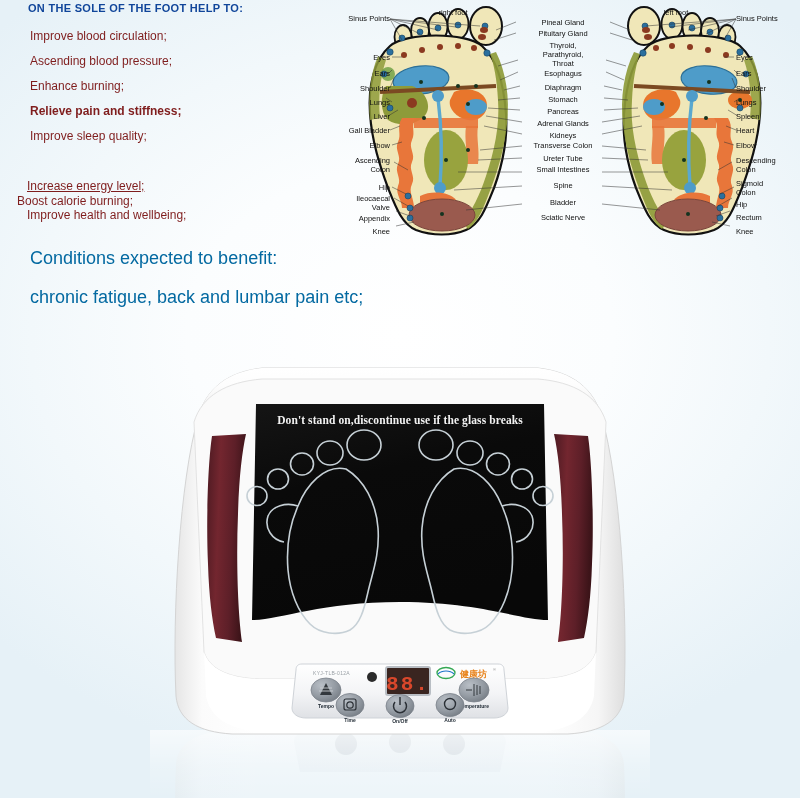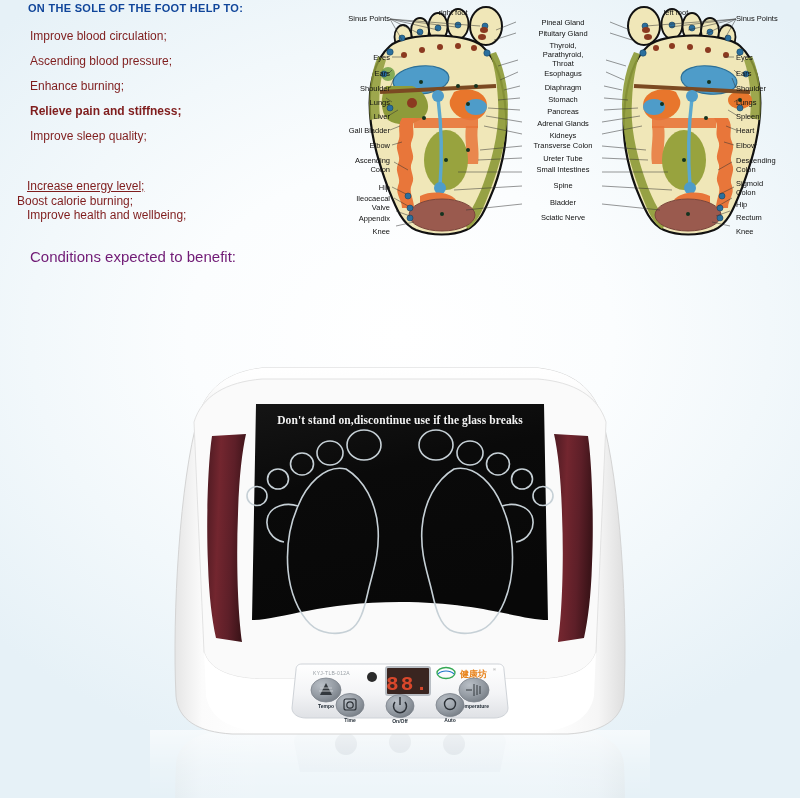--- a/index.html
+++ b/index.html
@@ -22,21 +22,21 @@
   #benefits li{
     position:absolute;font-size:12px;color:#7f1d1d;white-space:nowrap;
   }
 
   
   #diagram{position:absolute;left:338px;top:0px;width:462px;height:243px;}
   #diagram svg{display:block;}
 
   
   #conditions{position:absolute;left:30px;top:248px;width:660px;}
-  #conditions p{margin:0 0 18px 0;font-size:15px;color:#701a75;line-height:1.15;}
+  #conditions p{margin:0 0 18px 0;font-size:18px;color:#0369a1;line-height:1.15;}
 
   
   #product{position:absolute;left:150px;top:352px;width:500px;height:446px;text-align:right;}
   #product svg{display:block;}
 </style>
 </head>
 <body>
 
 <div id="benefits">
   <div class="head">ON THE SOLE OF THE FOOT HELP TO:</div>
@@ -335,20 +335,21 @@
       <text x="398" y="207">Hip</text>
       <text x="398" y="220">Rectum</text>
       <text x="398" y="234">Knee</text>
     </g>
   </g>
 </svg>
 </div>
 
 <div id="conditions">
   <p>Conditions expected to benefit:</p>
+  <p>chronic fatigue, back and lumbar pain etc;</p>
 </div>
 
 <div id="product">
 <svg width="500" height="446" viewBox="0 0 500 446" xmlns="http://www.w3.org/2000/svg">
   <defs>
     <linearGradient id="shellG" x1="0" y1="0" x2="1" y2="0">
       <stop offset="0%" stop-color="#e6e6e6"></stop>
       <stop offset="6%" stop-color="#fbfbfb"></stop>
       <stop offset="18%" stop-color="#ffffff"></stop>
       <stop offset="50%" stop-color="#ffffff"></stop>

